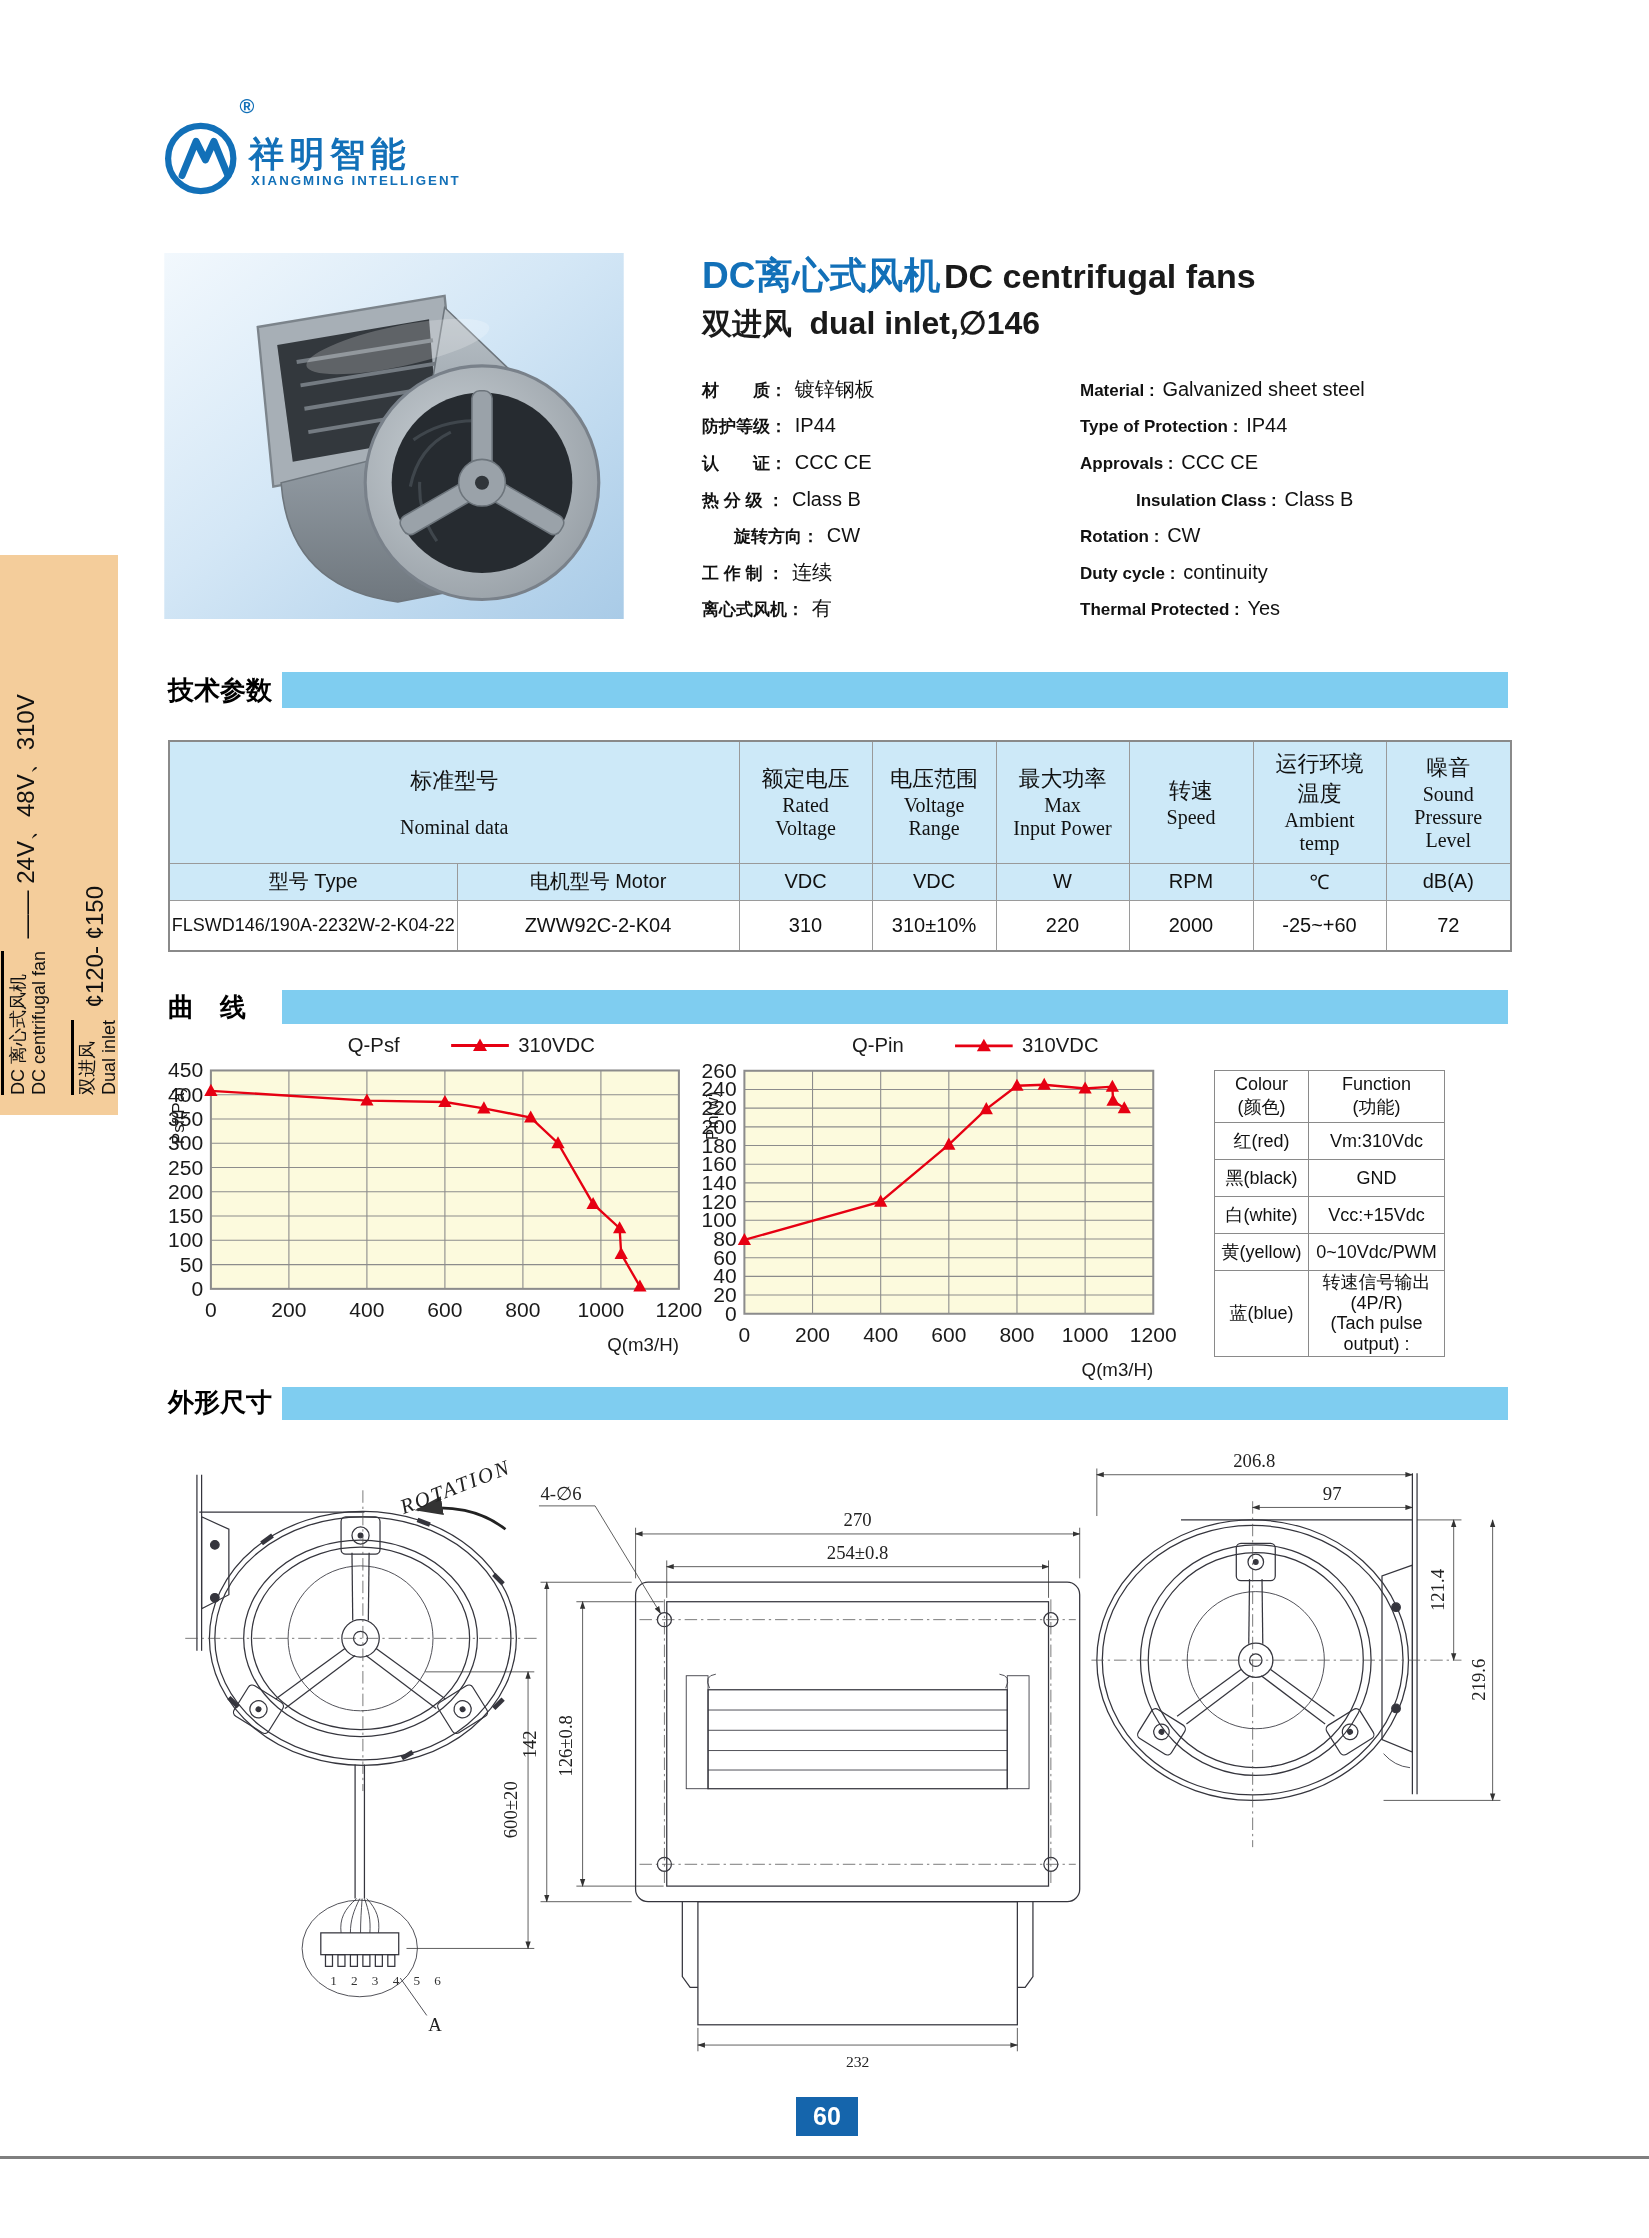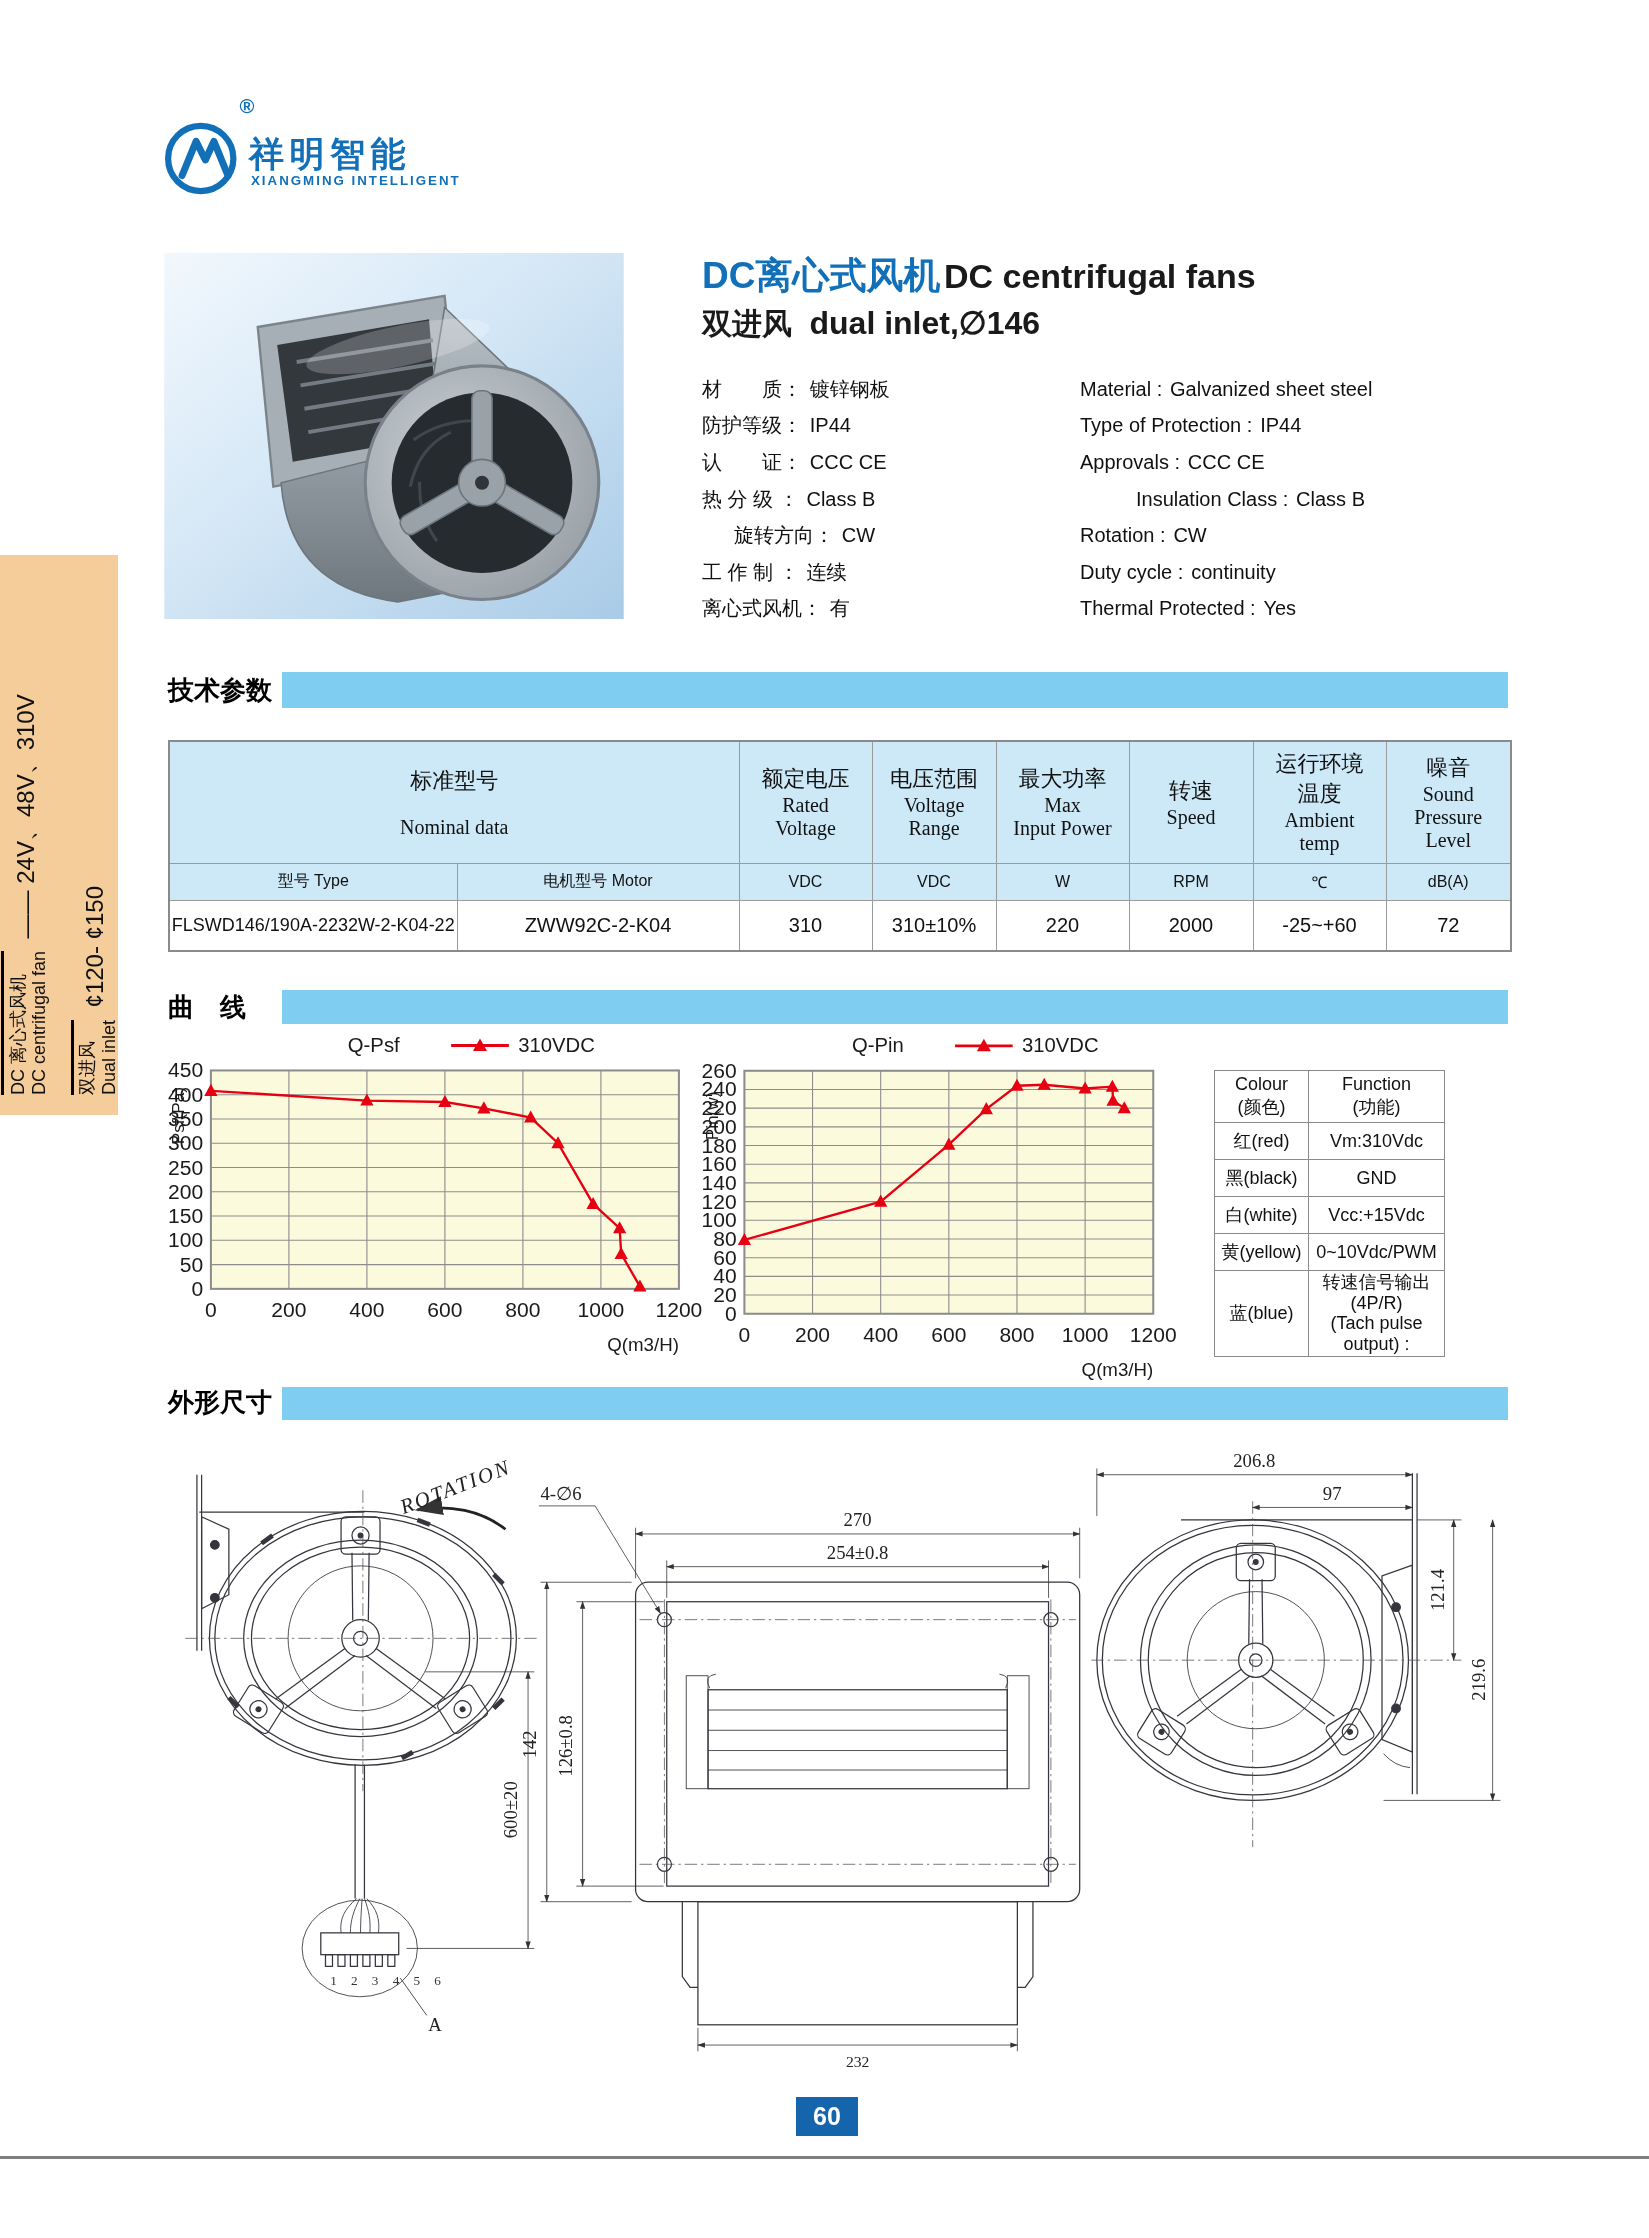--- a/index.html
+++ b/index.html
@@ -17,33 +17,33 @@
          justify-content:center;gap:20px;padding-left:20px;box-sizing:border-box;}
   .sbrow{display:flex;align-items:center;gap:12.5px;}
   .sblabel{border-top:3.1px solid #000;padding-top:3.9px;font-size:18px;font-weight:500;line-height:1.18;white-space:nowrap;}
   .sbrange{font-size:24px;font-weight:500;white-space:nowrap;}
   
   .title-cn{font-size:37px;font-weight:bold;color:#1270b8;}
   .title-en{font-size:34px;font-weight:bold;color:#1a1a1a;}
   .sub-cn{font-size:30px;font-weight:bold;color:#1a1a1a;}
   .sub-en{font-size:32px;font-weight:bold;color:#1a1a1a;}
   .spec-row{position:absolute;height:33px;line-height:33px;white-space:nowrap;}
-  .spec-l{font-size:20px;font-weight:normal;}
+  .spec-l{font-size:17px;font-weight:bold;}
   .spec-v{font-size:20px;font-weight:500;margin-left:7.8px;}
   
   .sec-t{font-size:26px;font-weight:bold;color:#000;}
   .sec-bar{background:#7fcdf0;}
   
   table.tech{border-collapse:collapse;table-layout:fixed;width:1343px;}
   table.tech td{border:1.1px solid #9a9a9a;text-align:center;vertical-align:middle;padding:0;}
   table.tech{border:2.3px solid #8a8a8a;}
   .th-bg{background:#cde9f8;}
   .t-cn{font-size:22px;font-weight:500;}
   .t-en{font-size:20px;font-weight:500;}
-  .t-unit{font-size:16px;font-weight:500;}
+  .t-unit{font-size:20px;font-weight:500;}
   .t-val{font-size:20px;}
   .t-type{font-size:18px;}
   
   table.wire{border-collapse:collapse;table-layout:fixed;width:231px;border:1.9px solid #8a8a8a;}
   table.wire td{border:1.1px solid #8a8a8a;text-align:center;vertical-align:middle;font-size:18px;}
   .wire-fn-small{font-size:14.4px;line-height:1.15;}
   .wire-h{font-size:18.7px;}
   
   svg text{font-family:"Liberation Sans",sans-serif;}
   .tick{font-size:27px;font-weight:500;fill:#1a1a1a;}

